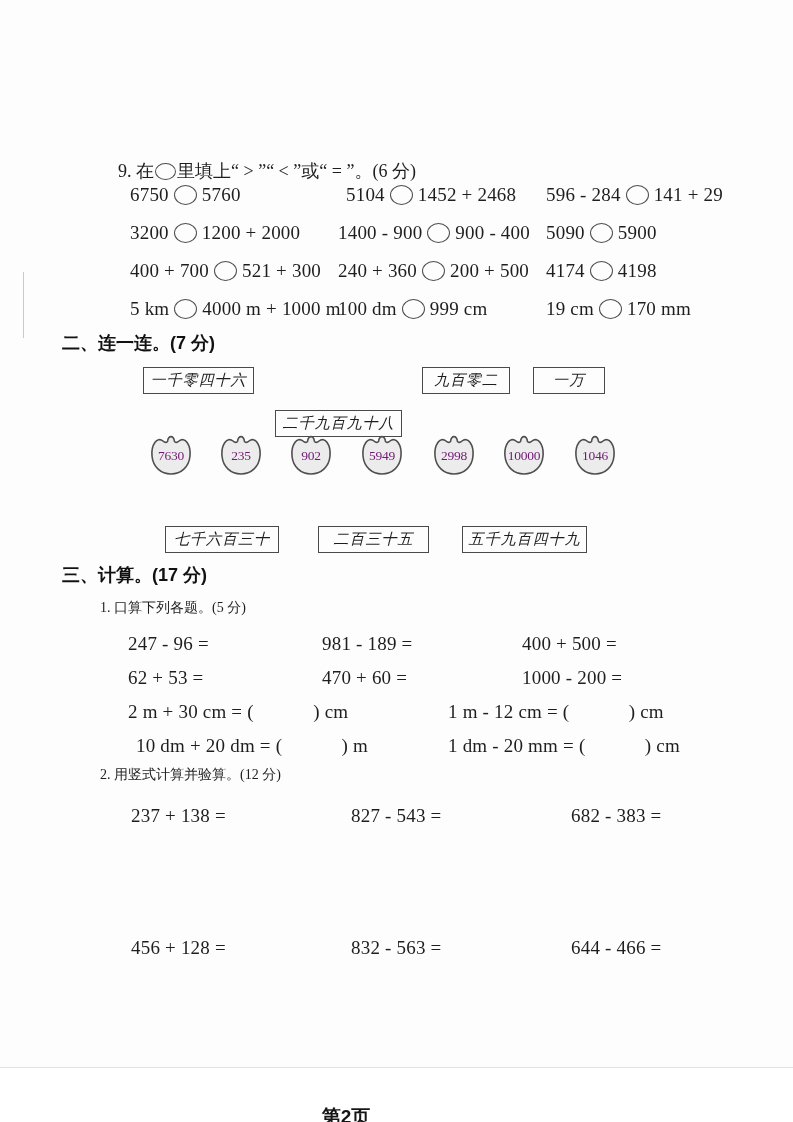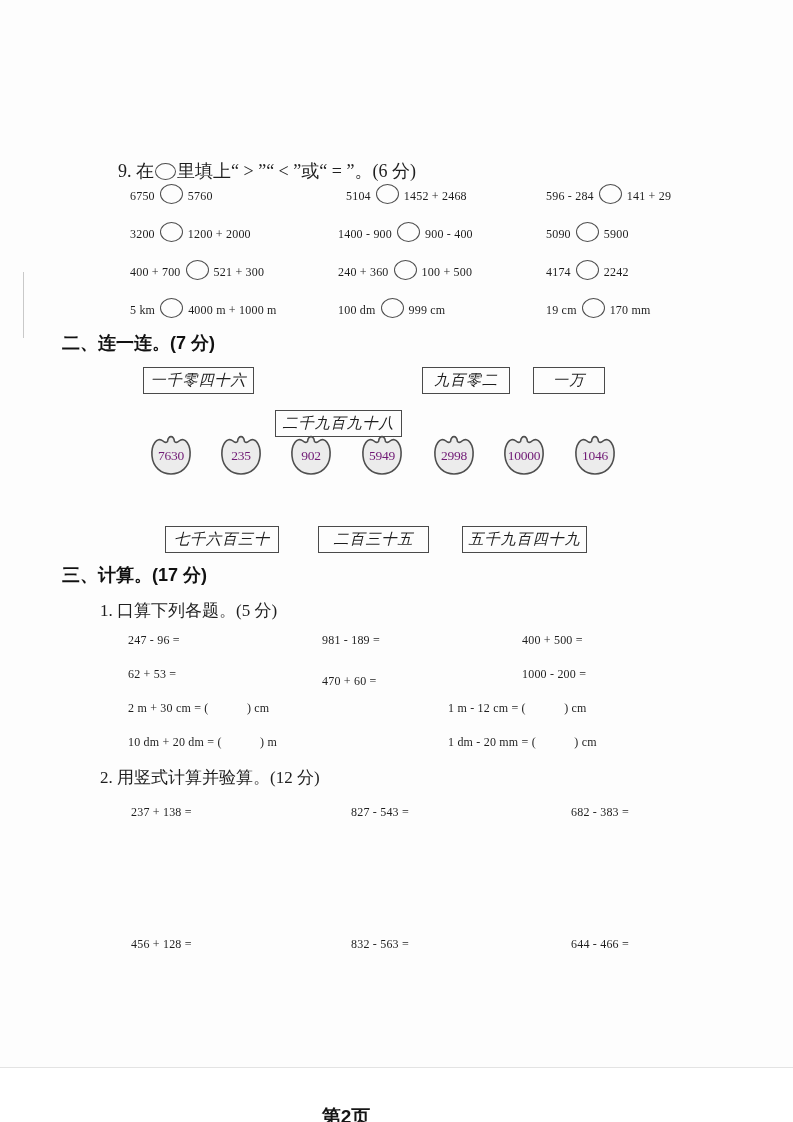--- a/index.html
+++ b/index.html
@@ -5,27 +5,27 @@
   html,body{margin:0;padding:0;background:#ffffff;}
   .page{
     position:relative;
     width:793px;height:1122px;
     background:#fdfdfd;
     overflow:hidden;
     font-family:"Liberation Serif", serif;
     color:#1e1e1e;
   }
   .abs{position:absolute;white-space:pre;}
-  .math{font-size:12px;letter-spacing:0.2px;}
+  .math{font-size:19px;letter-spacing:0.2px;}
   .q-title{font-size:18px;}
   .sec-title{
     font-family:"Liberation Sans", sans-serif;
     font-weight:bold;font-size:18px;color:#111;
   }
-  .sub-title{font-size:17px;}
+  .sub-title{font-size:14px;}
   .circ{
     display:inline-block;
     width:21px;height:18px;
     border:1.4px solid #4d4d4d;
     border-radius:50%;
     vertical-align:-4px;
     margin:0 5px;
     background:transparent;
   }
   .circ-small{
@@ -86,22 +86,22 @@
 
   <div class="abs math" style="left:130px;top:184px;"><span>6750</span><span class="circ"></span><span>5760</span></div>
   <div class="abs math" style="left:346px;top:184px;"><span>5104</span><span class="circ"></span><span>1452 + 2468</span></div>
   <div class="abs math" style="left:546px;top:184px;"><span>596 - 284</span><span class="circ"></span><span>141 + 29</span></div>
 
   <div class="abs math" style="left:130px;top:222px;"><span>3200</span><span class="circ"></span><span>1200 + 2000</span></div>
   <div class="abs math" style="left:338px;top:222px;"><span>1400 - 900</span><span class="circ"></span><span>900 - 400</span></div>
   <div class="abs math" style="left:546px;top:222px;"><span>5090</span><span class="circ"></span><span>5900</span></div>
 
   <div class="abs math" style="left:130px;top:260px;"><span>400 + 700</span><span class="circ"></span><span>521 + 300</span></div>
-  <div class="abs math" style="left:338px;top:260px;"><span>240 + 360</span><span class="circ"></span><span>100 + 500</span></div>
-  <div class="abs math" style="left:546px;top:260px;"><span>4174</span><span class="circ"></span><span>2242</span></div>
+  <div class="abs math" style="left:338px;top:260px;"><span>240 + 360</span><span class="circ"></span><span>200 + 500</span></div>
+  <div class="abs math" style="left:546px;top:260px;"><span>4174</span><span class="circ"></span><span>4198</span></div>
 
   <div class="abs math" style="left:130px;top:298px;"><span>5 km</span><span class="circ"></span><span>4000 m + 1000 m</span></div>
   <div class="abs math" style="left:338px;top:298px;"><span>100 dm</span><span class="circ"></span><span>999 cm</span></div>
   <div class="abs math" style="left:546px;top:298px;"><span>19 cm</span><span class="circ"></span><span>170 mm</span></div>
 
   <div class="abs sec-title" style="left:62px;top:331px;">二、连一连。(7 分)</div>
 
   <div class="wordbox" style="left:143px;top:367px;width:109px;">
       <span>一千零四十六</span>
     </div>
@@ -169,27 +169,27 @@
     </div>
 
   <div class="abs sec-title" style="left:62px;top:563px;">三、计算。(17 分)</div>
   <div class="abs sub-title" style="left:100px;top:599px;">1. 口算下列各题。(5 分)</div>
 
   <div class="abs math" style="left:128px;top:633px;">247 - 96 =</div>
   <div class="abs math" style="left:322px;top:633px;">981 - 189 =</div>
   <div class="abs math" style="left:522px;top:633px;">400 + 500 =</div>
 
   <div class="abs math" style="left:128px;top:667px;">62 + 53 =</div>
-  <div class="abs math" style="left:322px;top:667px;margin-top:7px;">470 + 60 =</div>
+  <div class="abs math" style="left:322px;top:667px;">470 + 60 =</div>
   <div class="abs math" style="left:522px;top:667px;">1000 - 200 =</div>
 
   <div class="abs math" style="left:128px;top:701px;">2 m + 30 cm = (            ) cm</div>
   <div class="abs math" style="left:448px;top:701px;">1 m - 12 cm = (            ) cm</div>
 
-  <div class="abs math" style="left:128px;top:735px;">10 dm + 20 dm = (            ) m</div>
+  <div class="abs math" style="left:136px;top:735px;">10 dm + 20 dm = (            ) m</div>
   <div class="abs math" style="left:448px;top:735px;">1 dm - 20 mm = (            ) cm</div>
 
   <div class="abs sub-title" style="left:100px;top:766px;">2. 用竖式计算并验算。(12 分)</div>
 
   <div class="abs math" style="left:131px;top:805px;">237 + 138 =</div>
   <div class="abs math" style="left:351px;top:805px;">827 - 543 =</div>
   <div class="abs math" style="left:571px;top:805px;">682 - 383 =</div>
 
   <div class="abs math" style="left:131px;top:937px;">456 + 128 =</div>
   <div class="abs math" style="left:351px;top:937px;">832 - 563 =</div>

